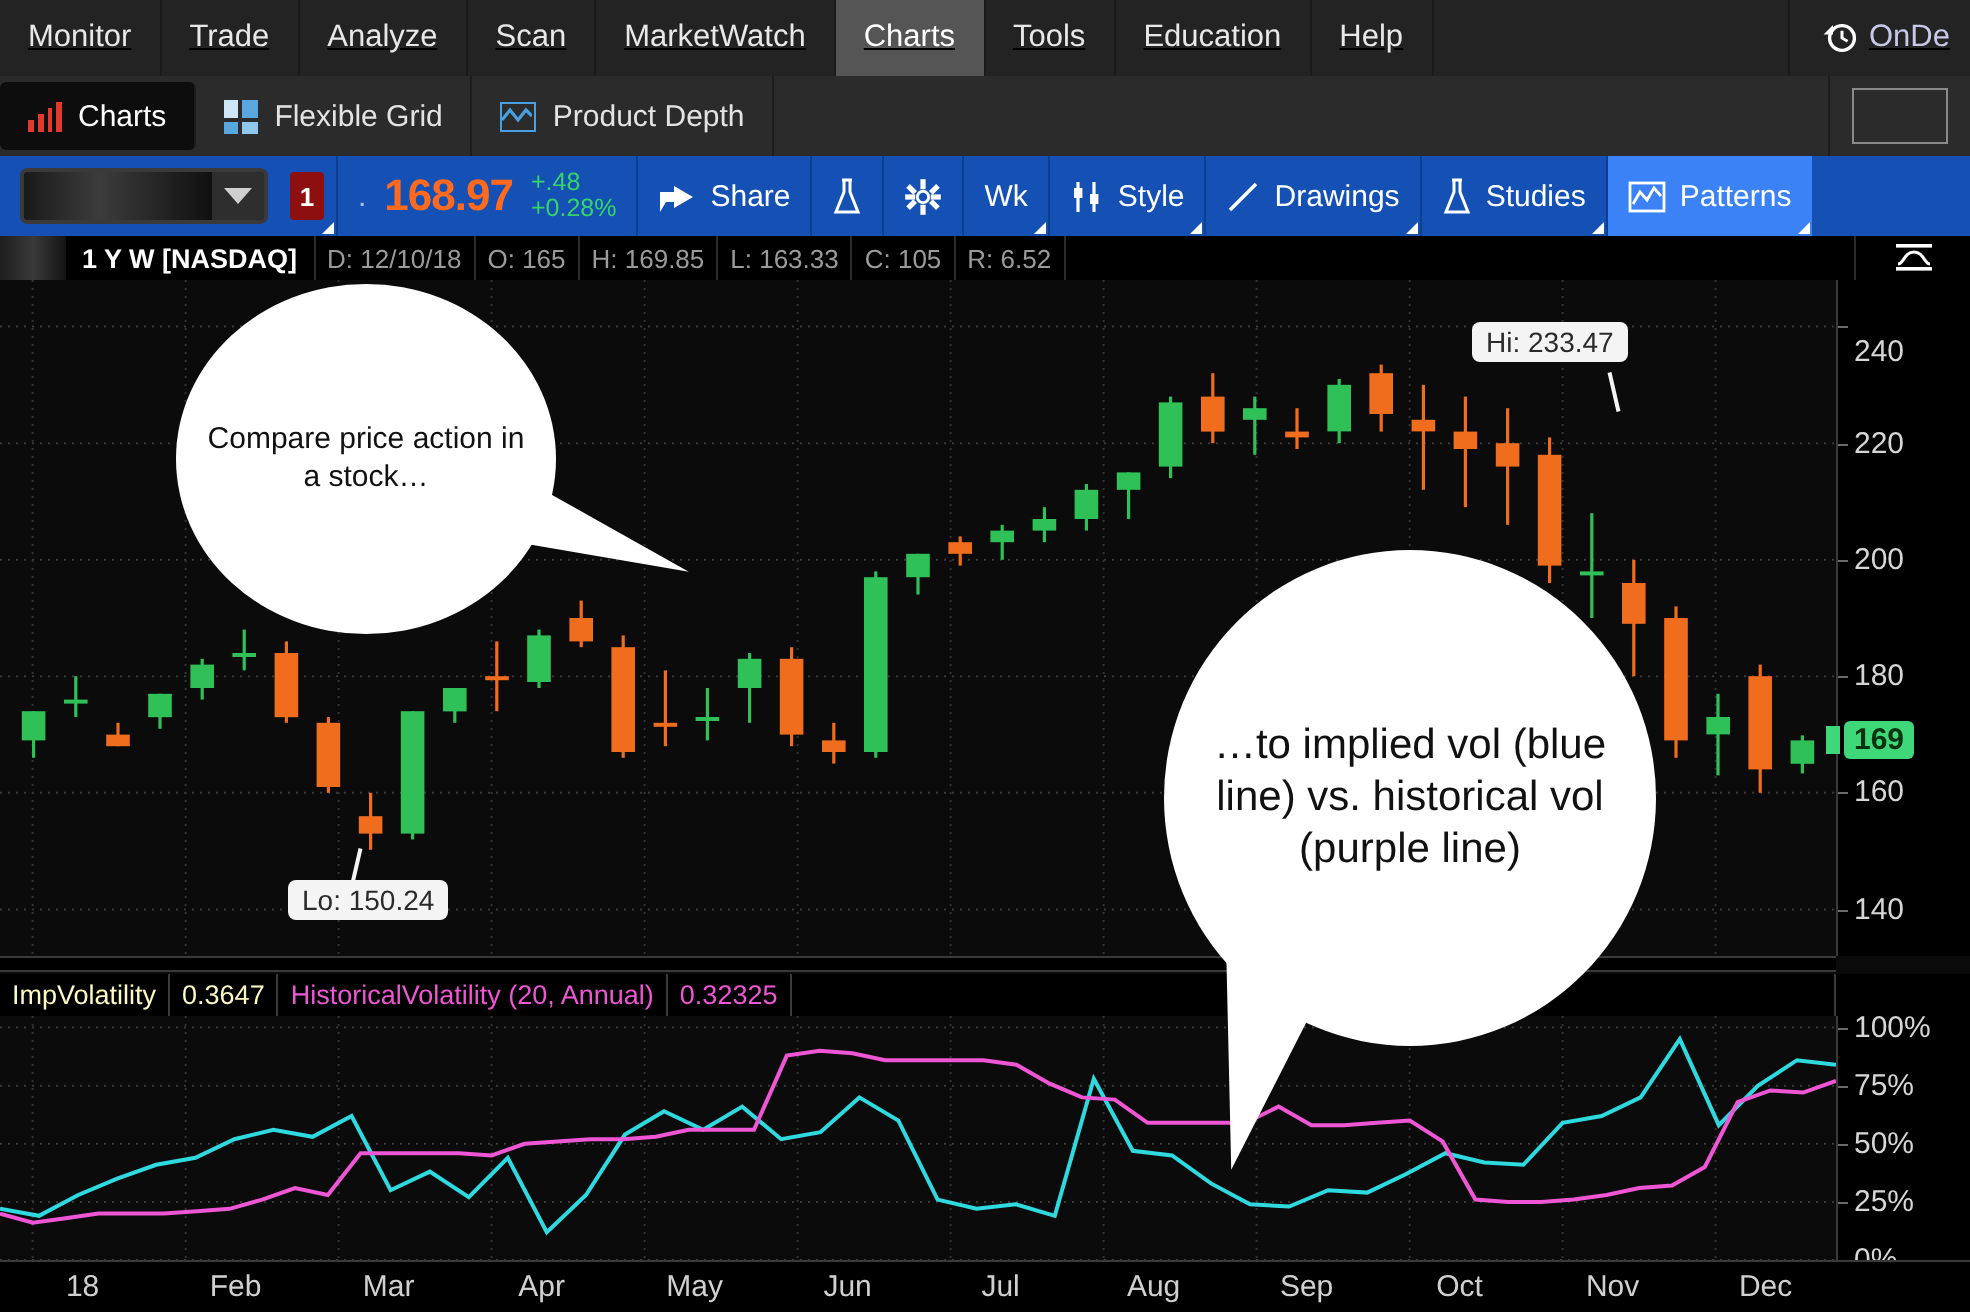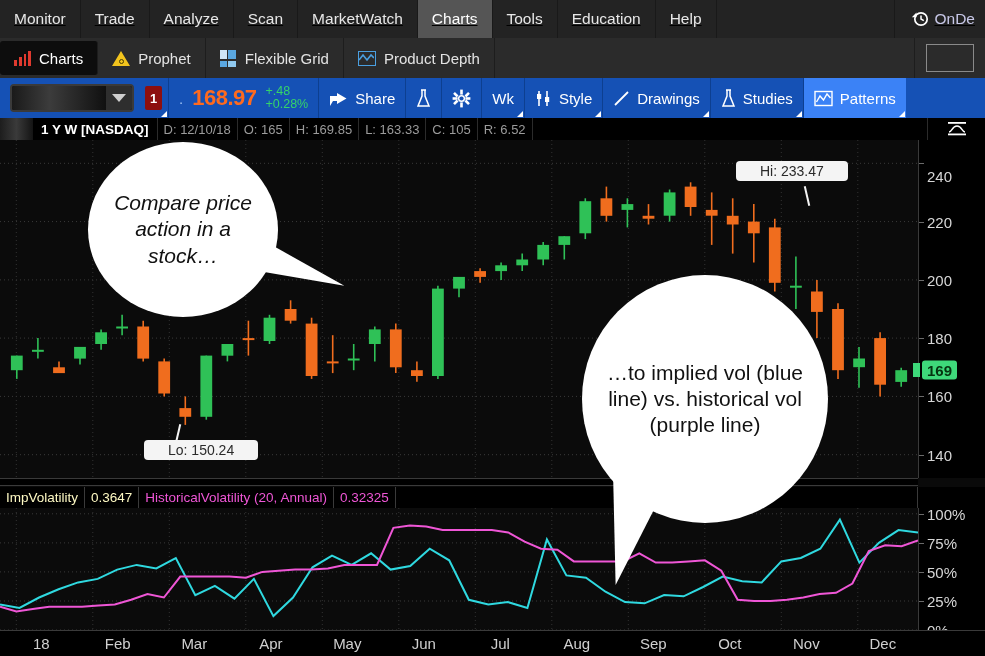--- a/index.html
+++ b/index.html
@@ -188,21 +188,21 @@
   .callout{position:absolute;color:#111;text-align:center;}
   .callout .bubble{
     background:#fff;border-radius:50%;display:flex;align-items:center;justify-content:center;
     position:relative;z-index:2;
   }
   .callout .ctext{padding:0 10px;line-height:1.24;}
   .callout .tail{position:absolute;width:0;height:0;z-index:1;}
 
   #callout1{left:88px;top:142px;}
   #callout1 .bubble{width:190px;height:175px;}
-  #callout1 .ctext{font-size:21px;font-style:italic;}
+  #callout1 .ctext{font-size:15px;}
   #callout1 .tail{
     left:150px;top:105px;
     border-top:22px solid transparent;
     border-bottom:16px solid transparent;
     border-left:110px solid #fff;
     transform:rotate(18deg);
   }
 
   #callout2{left:582px;top:275px;text-align:center;}
   #callout2 .bubble{width:246px;height:248px;}
@@ -211,21 +211,21 @@
     left:22px;top:190px;
     border-left:20px solid transparent;
     border-right:42px solid transparent;
     border-top:122px solid #fff;
     transform:rotate(8deg);
   }
 
   
   .flag{
     position:absolute;background:#f4f4f4;color:#2a2a2a;font-size:14px;
-    padding:2px 24px;border-radius:4px;white-space:nowrap;z-index:5;
+    padding:2px 7px;border-radius:4px;white-space:nowrap;z-index:5;
   }
   .flag-stem{position:absolute;background:#f4f4f4;z-index:4;}
 </style>
 </head>
 <body>
 
 <div id="app">
 
   <div class="menubar">
     <div class="menu-item">
@@ -270,24 +270,20 @@
 
   <div class="subbar">
     <div class="subtab active">
       <span class="ico ico-chartbars">
           <i style="height:6px"></i>
           <i style="height:9px"></i>
           <i style="height:12px"></i>
           <i style="height:15px"></i>
         </span>
       <span>Charts</span>
-    </div>
-    <div class="subtab">
-      <span class="ico ico-prophet"></span>
-      <span>Prophet</span>
     </div>
     <div class="subtab">
       <span class="ico ico-grid">
           <i></i>
           <i></i>
           <i></i>
           <i></i>
         </span>
       <span>Flexible Grid</span>
     </div>

